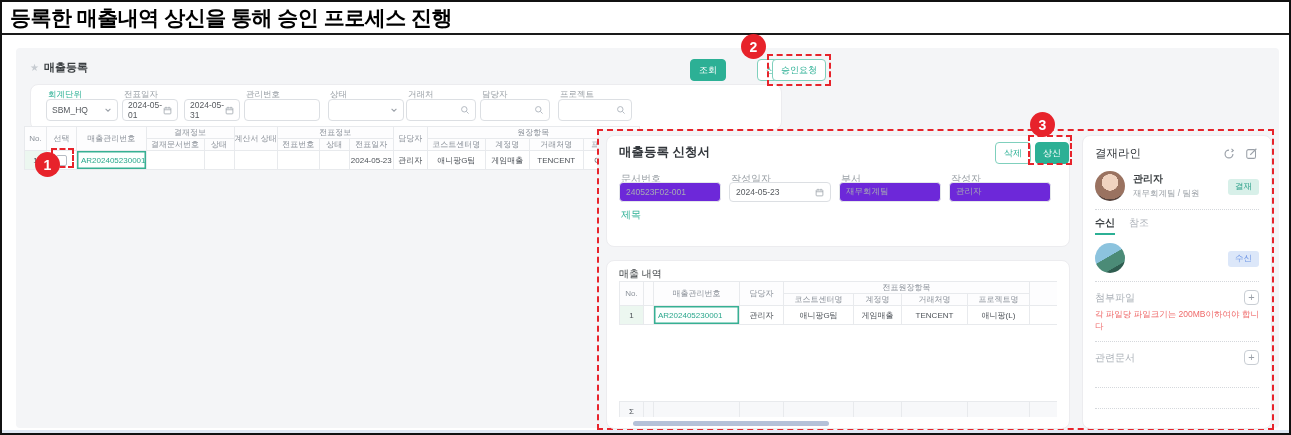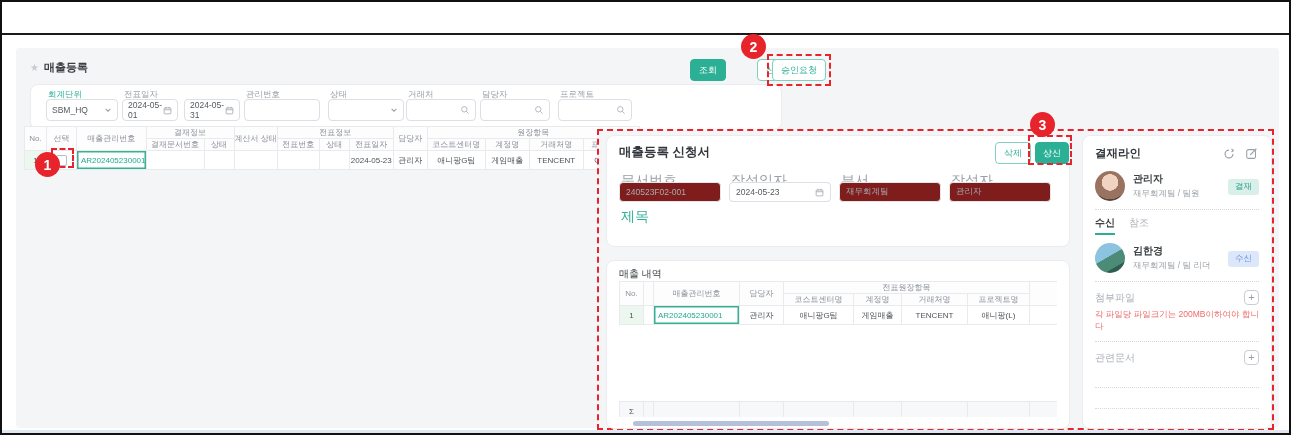--- a/index.html
+++ b/index.html
@@ -31,30 +31,30 @@
   .cell-link { box-shadow:inset 0 0 0 1.5px #37b093; color:#2aa78c !important; text-align:left !important; padding-left:4px; background:#fcfffe; }
   .cell-green { background:#ecf7f0; }
   .checkbox { width:11px; height:11px; border:1px solid #b6bcc4; border-radius:2px; background:#fff; margin:0 auto; }
 
   .main-grid { position:absolute; left:22px; top:124px; z-index:1; }
 
   .overlay { position:absolute; left:595px; top:127px; width:677px; height:301px; background:#f4f5f7; border:2px dashed #e7232b; z-index:10; }
   .card { position:absolute; background:#fff; border-radius:8px; border:1px solid #ececef; }
 
   .form-title { position:absolute; left:12px; top:8px; font-size:12.5px; font-weight:bold; color:#33373c; }
-  .i-label { position:absolute; font-size:14px; color:#9aa0a6; }
+  .i-label { position:absolute; font-size:10px; color:#9aa0a6; }
   .i-label.req { color:#2cb095; }
   .i-box { position:absolute; height:20px; border:1px solid #dcdfe3; border-radius:4px; background:#fff; font-size:8.5px; color:#55595e; display:flex; align-items:center; padding:0 6px; justify-content:space-between; }
-  .i-box.disabled { background:#7f1d1d; border-color:#e4e7ea; color:#a6abb3; }
+  .i-box.disabled { background:#6d28d9; border-color:#e4e7ea; color:#a6abb3; }
 
   .sec-label { position:absolute; left:12px; top:6px; font-size:10px; color:#3c4043; }
 
   .sb { padding:10px 12px; font-size:10px; color:#3c4043; position:relative; height:100%; }
   .sb-title-row { display:flex; align-items:center; }
-  .sb-title { font-size:11.5px; font-weight:bold; color:#33373c; flex:1; }
+  .sb-title { font-size:11.5px; font-weight:normal; color:#33373c; flex:1; }
   .person { display:flex; align-items:center; position:relative; height:30px; }
   .avatar { width:30px; height:30px; border-radius:50%; flex:none; }
   .av1 { background:radial-gradient(circle at 50% 38%, #f0d3c0 0 34%, #9a7260 35% 70%, #55423c 71%); }
   .av2 { background:linear-gradient(150deg,#8cc3de 0 45%,#4b8b77 46% 75%,#2f5d50 76%); }
   .p-meta { margin-left:8px; flex:1; min-width:0; }
   .p-name { font-size:10px; font-weight:bold; color:#3c4043; }
   .p-dept { font-size:8.5px; color:#9aa0a6; margin-top:2px; }
   .badge { position:absolute; right:0; top:8px; font-size:8.5px; padding:2px 7px; border-radius:3px; }
   .badge-appr { background:#d8f0e9; color:#2ba089; }
   .badge-recv { background:#dce7f9; color:#6e96e6; }
@@ -72,20 +72,21 @@
 
   .sum-row { background:#f7f8fa; }
   .scroll-track { position:absolute; height:5px; }
   .scroll-thumb { position:absolute; height:5px; background:#b5c1d8; border-radius:3px; }
 </style>
 </head>
 <body>
 
 <div class="stage">
 
+  <div class="guide-title">등록한 매출내역 상신을 통해 승인 프로세스 진행</div>
   <div class="title-divider"></div>
 
   <div class="main-panel"></div>
 
   <div class="panel-title">
     <span class="star">★</span>
     <span>매출등록</span>
   </div>
 
   <div class="btn btn-fill" style="left:688px; top:57px; width:36px;">조회</div>
@@ -371,24 +372,20 @@
 
         <div class="dotted" style="margin-top:8px;"></div>
 
         <div class="tabs" style="margin-top:6px;">
           <span class="tab-active">수신</span>
           <span class="tab-idle">참조</span>
         </div>
 
         <div class="person" style="margin-top:8px;">
           <div class="avatar av2"></div>
-          <div class="p-meta">
-            <div class="p-name">김한경</div>
-            <div class="p-dept">재무회계팀 / 팀 리더</div>
-          </div>
           <div class="badge badge-recv">수신</div>
         </div>
 
         <div class="dotted" style="margin-top:8px;"></div>
 
         <div class="sb-row" style="margin-top:8px;">
           <span class="sb-muted">첨부파일</span>
           <div class="plus-btn">+</div>
         </div>
         <div class="warn" style="margin-top:4px;">각 파일당 파일크기는 200MB이하여야 합니다</div>

